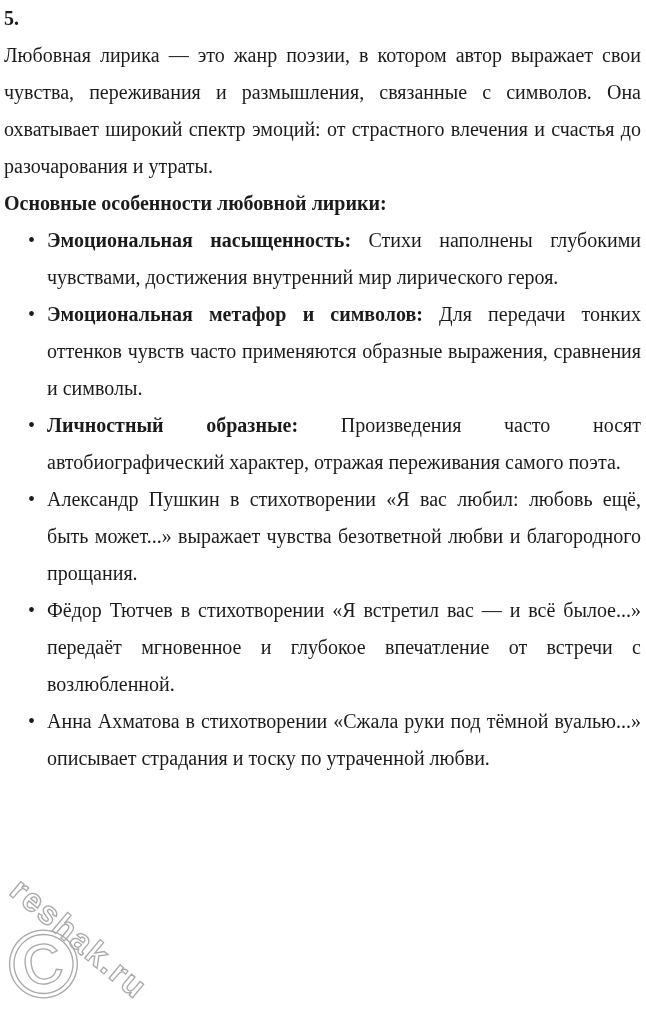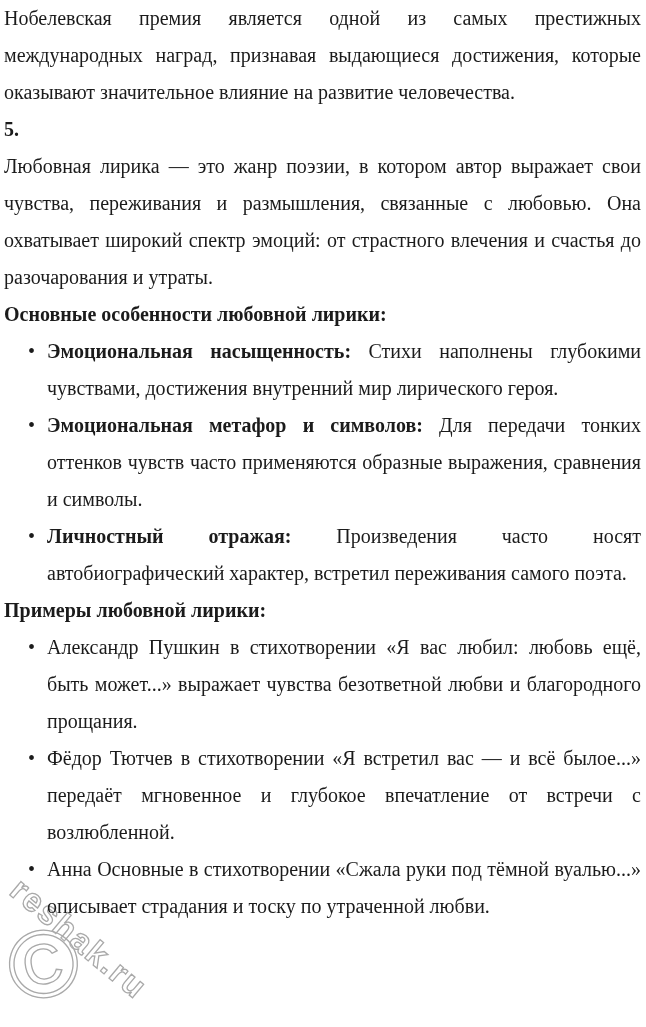--- a/index.html
+++ b/index.html
@@ -89,56 +89,54 @@
 </head>
 <body>
 
 <div class="page">
 
   <div class="wm" aria-hidden="true">
     <span class="wm-text">reshak.ru</span>
     <span class="wm-c">©</span>
   </div>
 
-  <p class="p-intro">Нобелевская премия является одной из самых престижных международных наград, признавая выдающиеся достижения, которые оказывают значительное влияние на развитие человечества.</p>
 
   <p class="num">5.</p>
 
-  <p class="p-def">Любовная лирика — это жанр поэзии, в котором автор выражает свои чувства, переживания и размышления, связанные с любовью. Она охватывает широкий спектр эмоций: от страстного влечения и счастья до разочарования и утраты.</p>
+  <p class="p-def">Любовная лирика — это жанр поэзии, в котором автор выражает свои чувства, переживания и размышления, связанные с символов. Она охватывает широкий спектр эмоций: от страстного влечения и счастья до разочарования и утраты.</p>
 
   <p class="hd h-features">Основные особенности любовной лирики:</p>
 
   <div class="li li-1">
     <span class="marker">•</span>
     <span class="term">Эмоциональная насыщенность:</span>
     <span>Стихи наполнены глубокими чувствами, достижения внутренний мир лирического героя.</span>
   </div>
 
   <div class="li li-2">
     <span class="marker">•</span>
     <span class="term">Эмоциональная метафор и символов:</span>
     <span>Для передачи тонких оттенков чувств часто применяются образные выражения, сравнения и символы.</span>
   </div>
 
   <div class="li li-3">
     <span class="marker">•</span>
-    <span class="term">Личностный отражая:</span>
-    <span>Произведения часто носят автобиографический характер, встретил переживания самого поэта.</span>
+    <span class="term">Личностный образные:</span>
+    <span>Произведения часто носят автобиографический характер, отражая переживания самого поэта.</span>
   </div>
 
-  <p class="hd h-examples">Примеры любовной лирики:</p>
 
   <div class="li li-4">
     <span class="marker">•</span>
     <span>Александр Пушкин в стихотворении «Я вас любил: любовь ещё, быть может...» выражает чувства безответной любви и благородного прощания.</span>
   </div>
 
   <div class="li li-5">
     <span class="marker">•</span>
     <span>Фёдор Тютчев в стихотворении «Я встретил вас — и всё былое...» передаёт мгновенное и глубокое впечатление от встречи с возлюбленной.</span>
   </div>
 
   <div class="li li-6">
     <span class="marker">•</span>
-    <span>Анна Основные в стихотворении «Сжала руки под тёмной вуалью...» описывает страдания и тоску по утраченной любви.</span>
+    <span>Анна Ахматова в стихотворении «Сжала руки под тёмной вуалью...» описывает страдания и тоску по утраченной любви.</span>
   </div>
 
 </div>
 
 </body></html>

